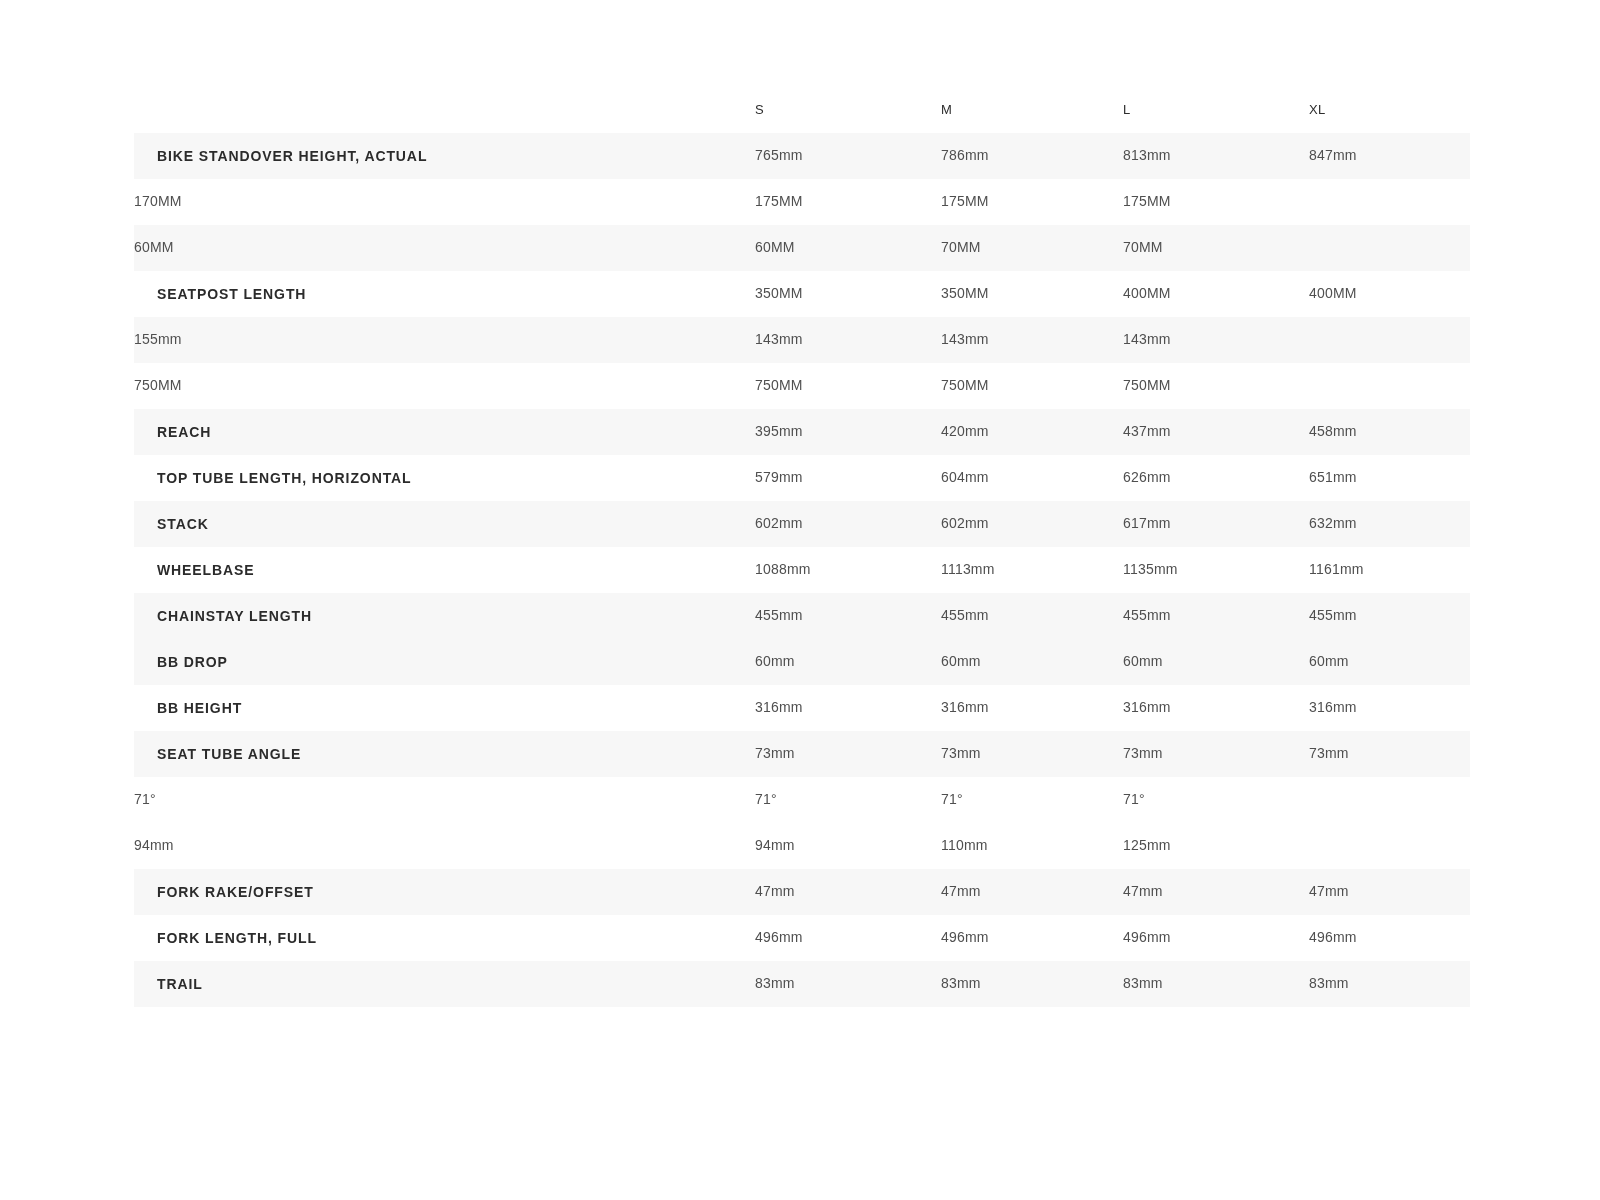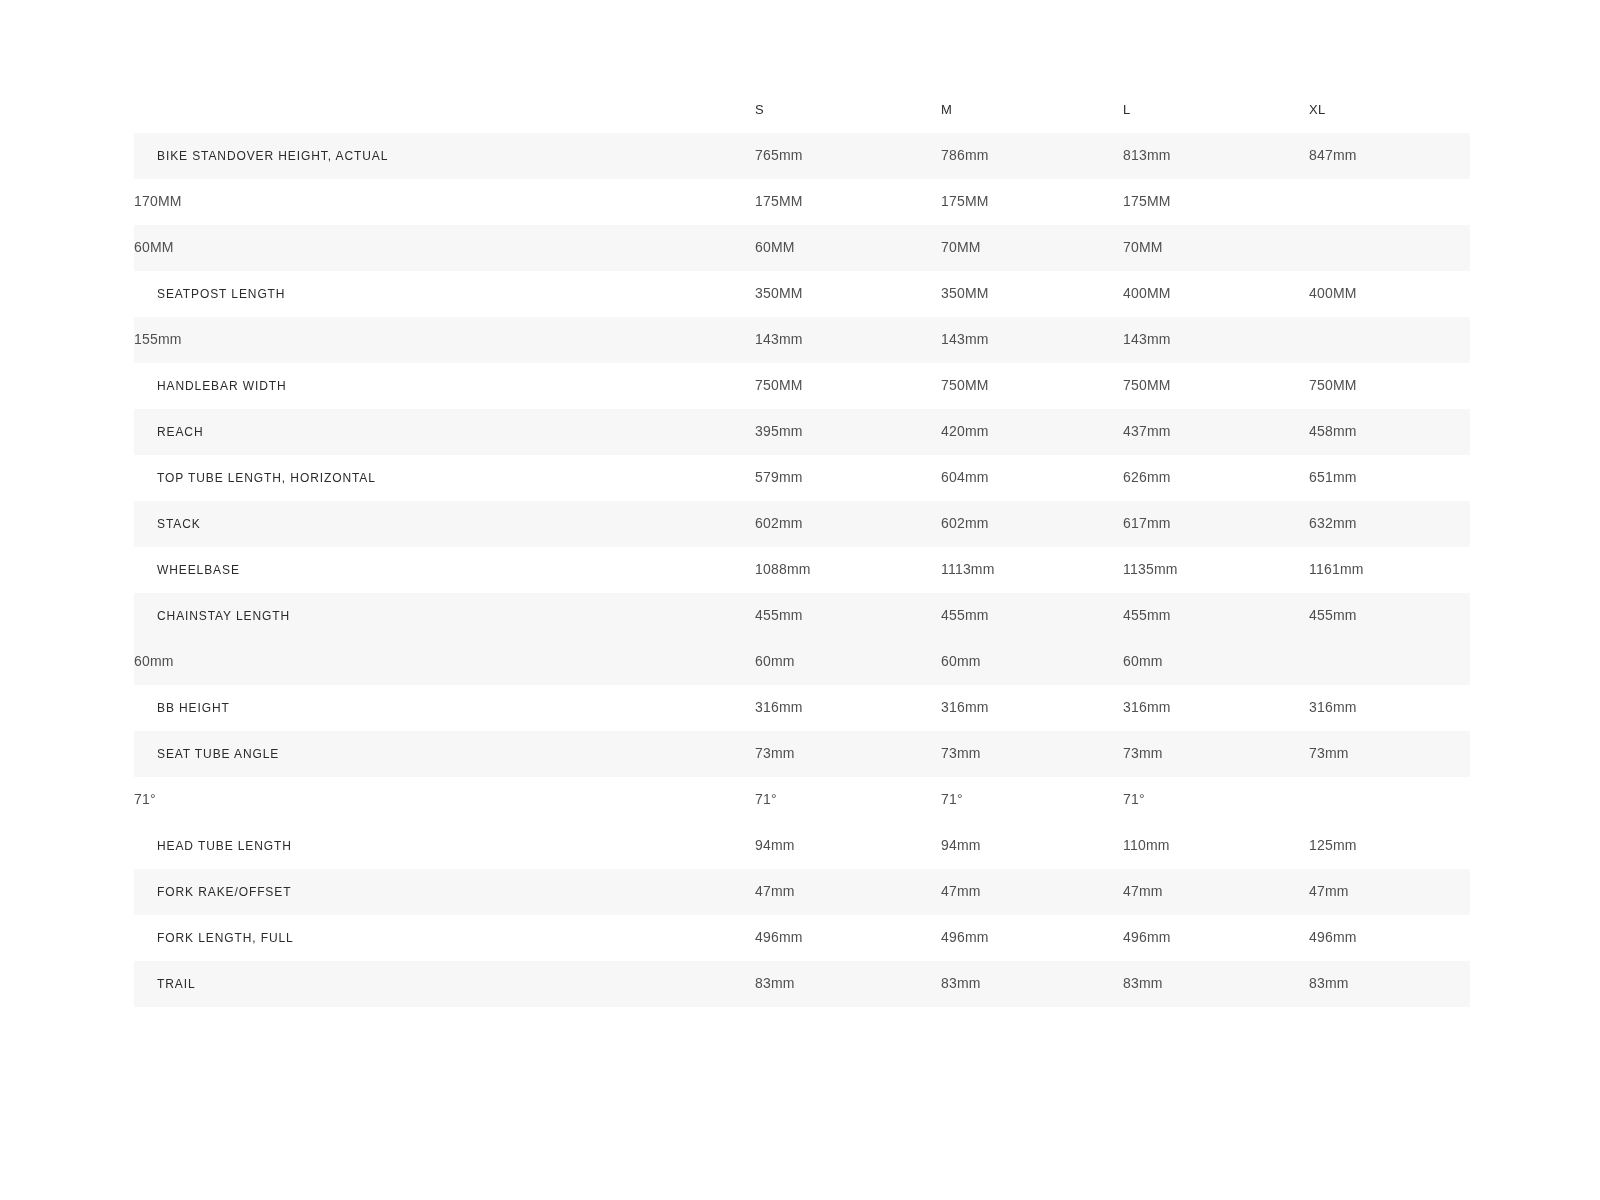--- a/index.html
+++ b/index.html
@@ -37,22 +37,22 @@
     letter-spacing: 0.4px;
   }
   .body-row {
     height: 46px;
   }
   .body-row.striped {
     background: var(--stripe, #f7f7f7);
   }
   .label-cell {
     padding-left: 23px;
-    font-size: 12px;
-    font-weight: normal;
+    font-size: 14px;
+    font-weight: bold;
     color: var(--label-text, #2b2b2b);
     letter-spacing: 0.9px;
     text-transform: uppercase;
     white-space: nowrap;
   }
   .value-cell {
     font-size: 14px;
     color: var(--value-text, #4f4f4f);
     letter-spacing: 0.2px;
     white-space: nowrap;
@@ -99,21 +99,20 @@
           <div class="value-cell">400MM</div>
           <div class="value-cell">400MM</div>
         </div>
         <div class="grid-row body-row striped">
           <div class="value-cell">155mm</div>
           <div class="value-cell">143mm</div>
           <div class="value-cell">143mm</div>
           <div class="value-cell">143mm</div>
         </div>
         <div class="grid-row body-row">
-          <div class="label-cell">HANDLEBAR WIDTH</div>
           <div class="value-cell">750MM</div>
           <div class="value-cell">750MM</div>
           <div class="value-cell">750MM</div>
           <div class="value-cell">750MM</div>
         </div>
         <div class="grid-row body-row striped">
           <div class="label-cell">REACH</div>
           <div class="value-cell">395mm</div>
           <div class="value-cell">420mm</div>
           <div class="value-cell">437mm</div>
@@ -141,20 +140,21 @@
           <div class="value-cell">1161mm</div>
         </div>
         <div class="grid-row body-row striped">
           <div class="label-cell">CHAINSTAY LENGTH</div>
           <div class="value-cell">455mm</div>
           <div class="value-cell">455mm</div>
           <div class="value-cell">455mm</div>
           <div class="value-cell">455mm</div>
         </div>
         <div class="grid-row body-row striped">
+          <div class="label-cell">BB DROP</div>
           <div class="value-cell">60mm</div>
           <div class="value-cell">60mm</div>
           <div class="value-cell">60mm</div>
           <div class="value-cell">60mm</div>
         </div>
         <div class="grid-row body-row">
           <div class="label-cell">BB HEIGHT</div>
           <div class="value-cell">316mm</div>
           <div class="value-cell">316mm</div>
           <div class="value-cell">316mm</div>
@@ -167,21 +167,20 @@
           <div class="value-cell">73mm</div>
           <div class="value-cell">73mm</div>
         </div>
         <div class="grid-row body-row">
           <div class="value-cell">71°</div>
           <div class="value-cell">71°</div>
           <div class="value-cell">71°</div>
           <div class="value-cell">71°</div>
         </div>
         <div class="grid-row body-row">
-          <div class="label-cell">HEAD TUBE LENGTH</div>
           <div class="value-cell">94mm</div>
           <div class="value-cell">94mm</div>
           <div class="value-cell">110mm</div>
           <div class="value-cell">125mm</div>
         </div>
         <div class="grid-row body-row striped">
           <div class="label-cell">FORK RAKE/OFFSET</div>
           <div class="value-cell">47mm</div>
           <div class="value-cell">47mm</div>
           <div class="value-cell">47mm</div>

